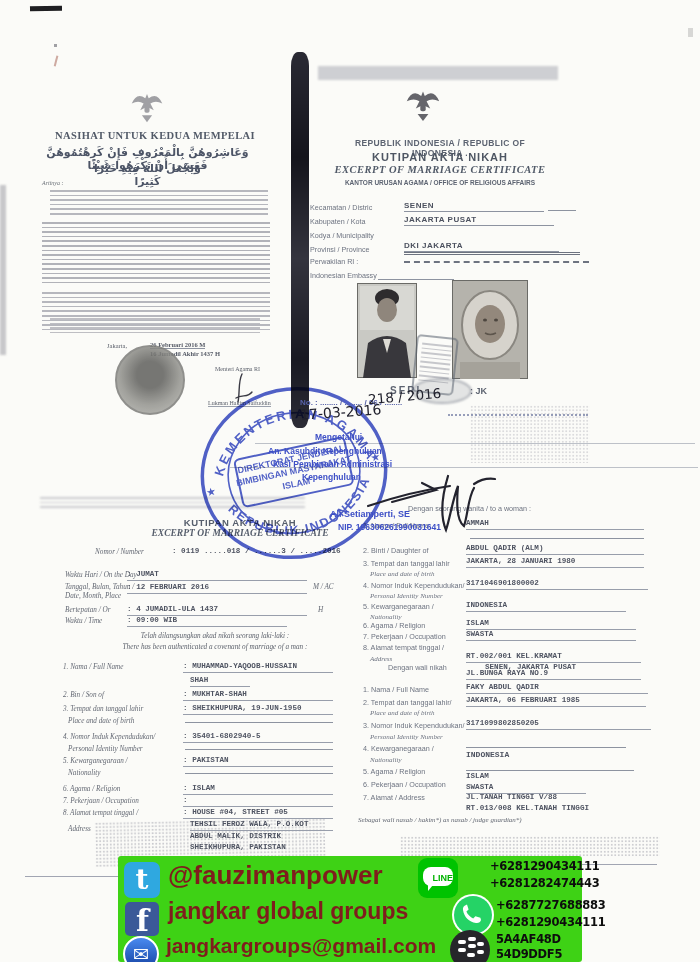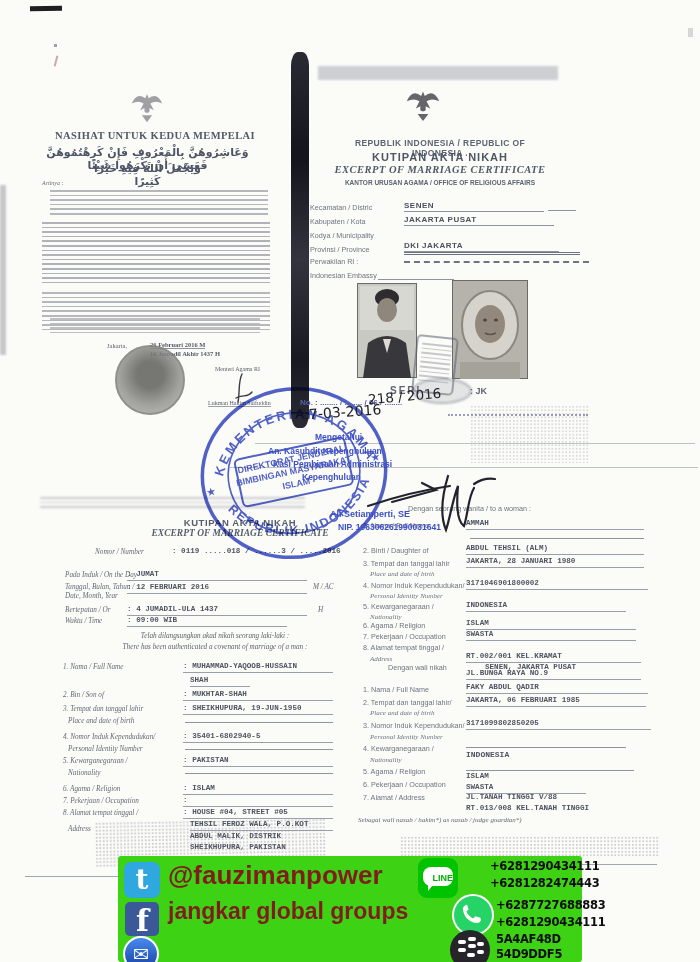--- a/index.html
+++ b/index.html
@@ -174,24 +174,24 @@
   <div class="abs dots" style="left:470px;top:405px;width:120px;height:58px;opacity:.32;"></div>
   <div class="abs dots" style="left:95px;top:820px;width:230px;height:46px;opacity:.5;transform:rotate(-1deg);"></div>
   <div class="abs dots" style="left:400px;top:836px;width:260px;height:20px;opacity:.45;"></div>
 
   <div class="abs lines blur2" style="left:40px;top:497px;width:265px;height:12px;opacity:.55;"></div>
   <div class="abs cent blur1" style="left:110px;top:517px;width:260px;font:700 9.5px 'Liberation Sans',sans-serif;letter-spacing:.6px;color:#565e6c;">KUTIPAN AKTA NIKAH</div>
   <div class="abs cent blur1" style="left:110px;top:528px;width:260px;font:italic 700 9.5px 'Liberation Serif',serif;color:#565e6c;">EXCERPT OF MARRIAGE CERTIFICATE</div>
   <div class="abs lb" style="left:95px;top:549px;">Nomor / Number</div>
   <div class="abs tv nb" style="left:172px;top:547px;">: 0119 .....018 / ......3 / .....2016</div>
 
-  <div class="abs lb" style="left:65px;top:572px;">Pada Induk / On the Day</div>
+  <div class="abs lb" style="left:65px;top:572px;">Waktu Hari / On the Day</div>
   <div class="abs tv cv" style="left:127px;top:570px;min-width:180px;">JUMAT</div>
   <div class="abs lb" style="left:65px;top:584px;">Tanggal, Bulan, Tahun /</div>
-  <div class="abs lb" style="left:65px;top:593px;">Date, Month, Year</div>
+  <div class="abs lb" style="left:65px;top:593px;">Date, Month, Place</div>
   <div class="abs tv cv" style="left:127px;top:583px;min-width:180px;">12 FEBRUARI 2016</div>
   <div class="abs lb" style="left:313px;top:584px;">M / AC</div>
   <div class="abs lb" style="left:65px;top:607px;">Bertepatan / Or</div>
   <div class="abs tv cv" style="left:127px;top:605px;min-width:180px;">4 JUMADIL-ULA 1437</div>
   <div class="abs lb" style="left:318px;top:607px;">H</div>
   <div class="abs lb" style="left:65px;top:618px;">Waktu / Time</div>
   <div class="abs tv cv" style="left:127px;top:616px;min-width:160px;">09:00 WIB</div>
 
   <div class="abs cent blur1" style="left:70px;top:632px;width:290px;font:italic 7.2px 'Liberation Serif',serif;color:#5a5f6a;">Telah dilangsungkan akad nikah seorang laki-laki :</div>
   <div class="abs cent blur1" style="left:70px;top:643px;width:290px;font:italic 7.2px 'Liberation Serif',serif;color:#5a5f6a;">There has been authenticated a covenant of marriage of a man :</div>
@@ -224,21 +224,21 @@
   <div class="abs tv nb" style="left:190px;top:832px;min-width:140px;">ABDUL MALIK, DISTRIK</div>
   <div class="abs tv nb" style="left:190px;top:843px;min-width:140px;">SHEIKHUPURA, PAKISTAN</div>
   <div class="abs" style="left:25px;top:876px;width:260px;border-bottom:1.5px solid #8b90a0;opacity:.8;"></div>
   <div class="abs" style="left:571px;top:864px;width:86px;border-bottom:1.5px solid #8b90a0;opacity:.8;"></div>
 
   <div class="abs lbu" style="left:408px;top:505px;font-size:7.2px;">Dengan seorang wanita / to a woman :</div>
   <div class="abs lbu" style="left:363px;top:522px;">1. Nama / Full Name</div>
   <div class="abs tv" style="left:466px;top:519px;min-width:178px;">AMMAH</div>
   <div class="abs ul" style="left:470px;top:538px;width:174px;"></div>
   <div class="abs lbu" style="left:363px;top:547px;">2. Binti / Daughter of</div>
-  <div class="abs tv" style="left:466px;top:544px;min-width:178px;">ABDUL TEHSIL (ALM)</div>
+  <div class="abs tv" style="left:466px;top:544px;min-width:178px;">ABDUL QADIR (ALM)</div>
   <div class="abs lbu" style="left:363px;top:560px;">3. Tempat dan tanggal lahir</div>
   <div class="abs lbu" style="left:370px;top:570px;font:italic 7px 'Liberation Serif',serif;">Place and date of birth</div>
   <div class="abs tv" style="left:466px;top:557px;min-width:178px;">JAKARTA, 28 JANUARI 1980</div>
   <div class="abs lbu" style="left:363px;top:582px;">4. Nomor Induk Kependudukan/</div>
   <div class="abs lbu" style="left:370px;top:592px;font:italic 7px 'Liberation Serif',serif;">Personal Identity Number</div>
   <div class="abs tv" style="left:466px;top:579px;min-width:182px;">3171046901800002</div>
   <div class="abs lbu" style="left:363px;top:603px;">5. Kewarganegaraan /</div>
   <div class="abs lbu" style="left:370px;top:613px;font:italic 7px 'Liberation Serif',serif;">Nationality</div>
   <div class="abs tv" style="left:466px;top:601px;min-width:160px;">INDONESIA</div>
   <div class="abs lbu" style="left:363px;top:622px;">6. Agama / Religion</div>
@@ -299,20 +299,21 @@
         <path d="M12 9c-2 .5-3.5 2.5-3 5 1 7 6 12 13 13 2.5.5 4.5-1 5-3l-.6-2.2-5-1.6-2.2 2.2c-3-1.2-5.6-3.8-6.8-6.8l2.2-2.2-1.6-5z" fill="#fff"></path>
       </svg>
     </div>
     <div class="abs fnum" style="left:378px;top:44px;">+6287727688883</div>
     <div class="abs fnum" style="left:378px;top:61px;">+6281290434111</div>
 
     <div class="abs" style="left:5px;top:80px;width:36px;height:36px;border-radius:50%;border:2px solid #fff;box-sizing:border-box;
          background:linear-gradient(180deg,#4a8af0,#123f9e);text-align:center;">
       <span style="font:700 19px/32px 'DejaVu Sans',sans-serif;color:#fff;">✉</span>
     </div>
+    <div class="abs handle" style="left:48px;top:78px;font-size:21px;">jangkargroups@gmail.com</div>
     <div class="abs" style="left:332px;top:74px;width:40px;height:40px;border-radius:50%;background:#26262a;">
       <svg style="position:absolute;left:0;top:0;" width="40" height="40" viewBox="0 0 40 40">
         <g fill="#fff">
           <rect x="8" y="10" width="8" height="4" rx="2"></rect>
             <rect x="18" y="7" width="8" height="4" rx="2"></rect>
           <rect x="18" y="14" width="8" height="4" rx="2"></rect>
             <rect x="8" y="18" width="8" height="4" rx="2"></rect>
           <rect x="27" y="12" width="7" height="4" rx="2"></rect>
             <rect x="27" y="20" width="7" height="4" rx="2"></rect>
           <rect x="17" y="23" width="8" height="4" rx="2"></rect>

